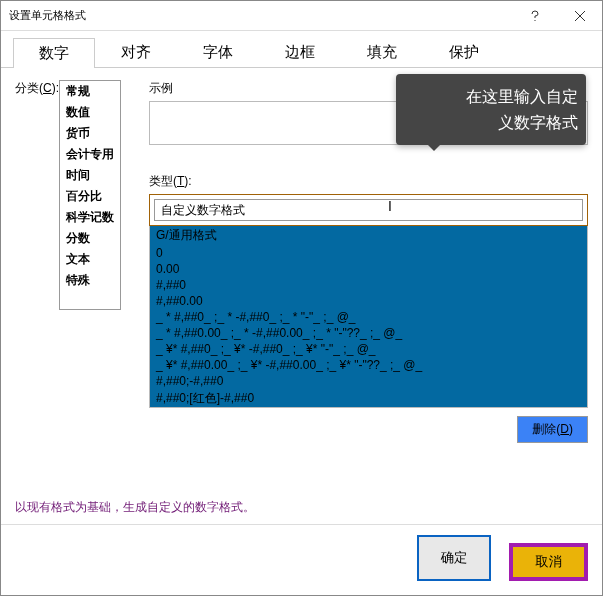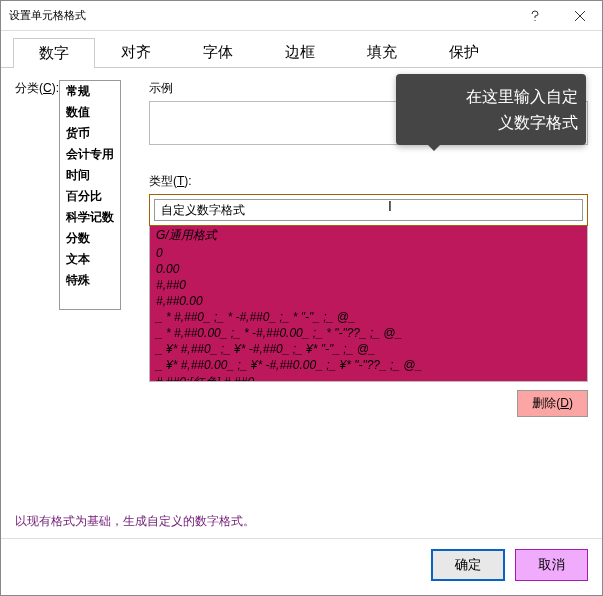--- a/index.html
+++ b/index.html
@@ -19,28 +19,28 @@
   .cat-list { flex: 0 0 auto; height: 230px; border: 1px solid #999; background: #fff; overflow-y: auto; font-weight: bold; }
   .cat-item { padding: 2px 6px; cursor: default; }
   .right-col { flex: 1; display: flex; flex-direction: column; position: relative; }
   .section-label { margin-bottom: 4px; }
   .sample-group { margin-bottom: 28px; }
   .sample-box { border: 1px solid #bbb; height: 44px; padding: 4px 8px; margin-top: 2px; }
   .type-group {}
   .type-input-wrap { border: 1px solid #a16207; padding: 4px; position: relative; text-decoration: underline; }
   .type-input { width: 100%; border: 1px solid #999; padding: 3px 6px; font-size: 12px; font-family: inherit; outline: none; }
   .cursor-caret { position: absolute; left: 238px; top: 3px; font-size: 14px; color: #000; pointer-events: none; }
-  .format-list { border: 1px solid #bbb; border-top: none; height: 156px; overflow-y: scroll; background: #be185d; font-style: italic; }
+  .format-list { border: 1px solid #bbb; border-top: none; height: 182px; overflow-y: scroll; background: #0369a1; }
   .format-item { padding: 1px 6px; font-size: 12px; cursor: default; white-space: pre; }
   .delete-row { display: flex; justify-content: flex-end; margin-top: 8px; }
-  .btn { border: 1px solid #999; background: #fca5a5; padding: 4px 14px; font-size: 12px; cursor: default; }
+  .btn { border: 1px solid #999; background: #3b82f6; padding: 4px 14px; font-size: 12px; cursor: default; }
   .note { padding: 0 14px 8px 14px; font-size: 12px; color: #701a75; }
-  .footer { display: flex; justify-content: flex-end; gap: 10px; padding: 10px 14px 14px 14px; border-top: 1px solid #ddd; }
+  .footer { display: flex; justify-content: flex-end; gap: 18px; padding: 10px 14px 14px 14px; border-top: 1px solid #ddd; }
   .btn-primary { border: 2px solid #0a63c2; background: #e8e8e8; padding: 5px 22px; }
-  .btn-default { border: 1px solid #a21caf; background: #f0abfc; padding: 6px 22px; }
+  .btn-default { border: 4px solid #a21caf; background: #eab308; padding: 6px 22px; margin-top: 8px; }
   
   .callout { position: absolute; top: -6px; right: 2px; width: 190px; background: #454545; color: #fff; border-radius: 4px; padding: 10px 8px; font-size: 16px; text-align: right; line-height: 1.6; box-shadow: 0 2px 6px rgba(0,0,0,.3); z-index: 10; }
   .callout::after { content: ""; position: absolute; left: 28px; bottom: -16px; border: 10px solid transparent; border-top-color: #454545; }
   u.akey { text-decoration: underline; }
 </style>
 </head>
 <body>
 
 <div class="window">
 
@@ -109,20 +109,21 @@
         <div class="format-list">
           <div class="format-item">G/通用格式</div>
           <div class="format-item">0</div>
           <div class="format-item">0.00</div>
           <div class="format-item">#,##0</div>
           <div class="format-item">#,##0.00</div>
           <div class="format-item">_ * #,##0_ ;_ * -#,##0_ ;_ * "-"_ ;_ @_ </div>
           <div class="format-item">_ * #,##0.00_ ;_ * -#,##0.00_ ;_ * "-"??_ ;_ @_ </div>
           <div class="format-item">_ ¥* #,##0_ ;_ ¥* -#,##0_ ;_ ¥* "-"_ ;_ @_ </div>
           <div class="format-item">_ ¥* #,##0.00_ ;_ ¥* -#,##0.00_ ;_ ¥* "-"??_ ;_ @_ </div>
+          <div class="format-item">#,##0;-#,##0</div>
           <div class="format-item">#,##0;[红色]-#,##0</div>
         </div>
       </div>
 
       <div class="delete-row">
         <button class="btn">删除(<u class="akey">D</u>)</button>
       </div>
 
     </div>
   </div>

